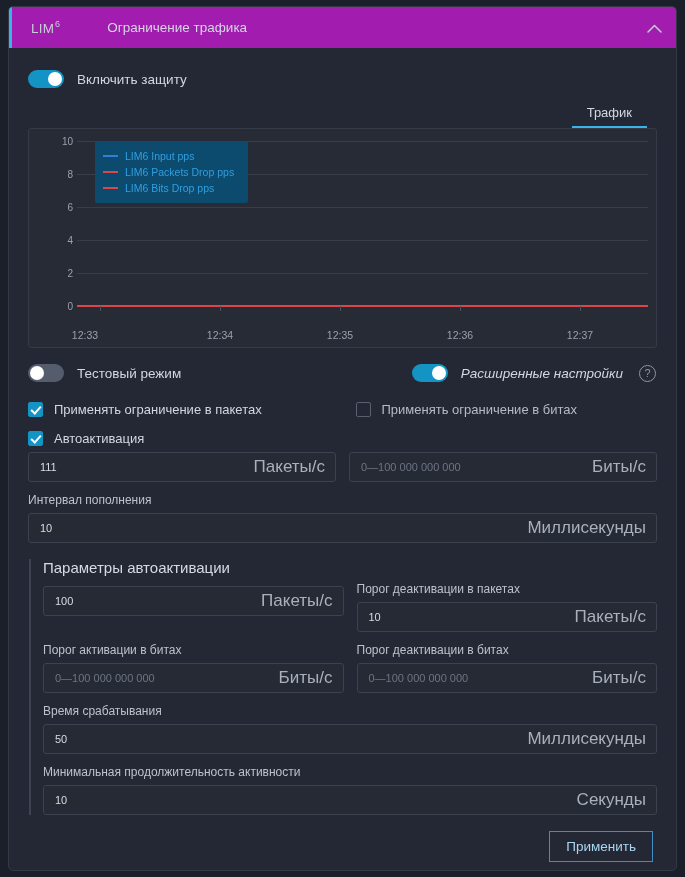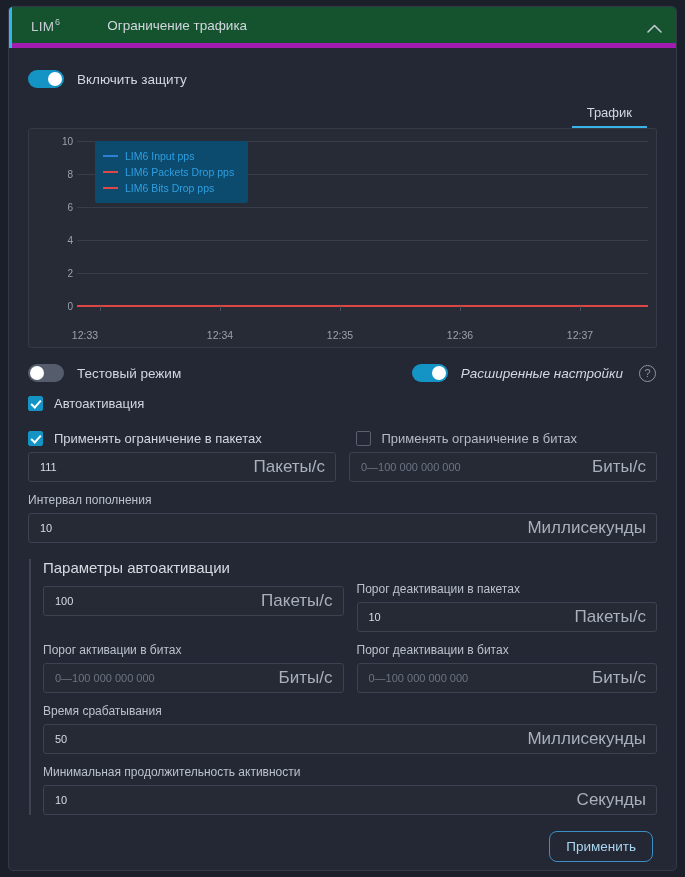--- a/index.html
+++ b/index.html
@@ -17,22 +17,22 @@
     border: 1px solid #333947;
     border-radius: 5px;
     overflow: hidden;
   }
   
   .card-header {
     position: relative;
     height: 41px;
     display: flex;
     align-items: center;
-    border-bottom: 5px solid #a21caf;
-    background: #14532d;
+    border-bottom: 1px solid #a21caf;
+    background: #a21caf;
   }
   .accent-bar {
     position: absolute; left: 0; top: 0;
     width: 3px; height: 41px;
     background: #3ab4e8;
   }
   .lim-label {
     margin-left: 22px;
     font-size: 13.5px;
     color: #c7ccd6;
@@ -264,21 +264,21 @@
     justify-content: flex-end;
     margin-top: 16px;
     padding-right: 4px;
   }
   .apply-btn {
     font-family: "Liberation Sans", sans-serif;
     font-size: 13.5px;
     color: #a9d6f0;
     background: transparent;
     border: 1px solid #3b8fc4;
-    border-radius: 8px;
+    border-radius: 0;
     padding: 7px 16px;
     cursor: pointer;
   }
 </style>
 </head>
 <body>
 
 <div class="card">
 
   <div class="card-header">
@@ -370,34 +370,34 @@
       </div>
       <div style="display:flex;align-items:center;width:50%;justify-content:flex-end;padding-right:1px">
         <div class="switch on">
           <div class="knob"></div>
         </div>
         <div class="switch-label adv-label">Расширенные настройки</div>
         <div class="help-icon">?</div>
       </div>
     </div>
 
-    <div class="opt-row">
-      <div class="checkbox checked"></div>
-      <div class="cb-label">Автоактивация</div>
-    </div>
-
     <div class="opt-row two-col" style="margin-top:20px">
       <div>
         <div class="checkbox checked"></div>
         <div class="cb-label">Применять ограничение в пакетах</div>
       </div>
       <div style="padding-left:13px">
         <div class="checkbox unchecked"></div>
         <div class="cb-label dim">Применять ограничение в битах</div>
       </div>
+    </div>
+
+    <div class="opt-row">
+      <div class="checkbox checked"></div>
+      <div class="cb-label">Автоактивация</div>
     </div>
 
     <div class="fields-2col">
       <div>
         <div class="field">
           <span class="field-value">111</span>
           <span class="field-unit">Пакеты/с</span>
         </div>
       </div>
       <div>

